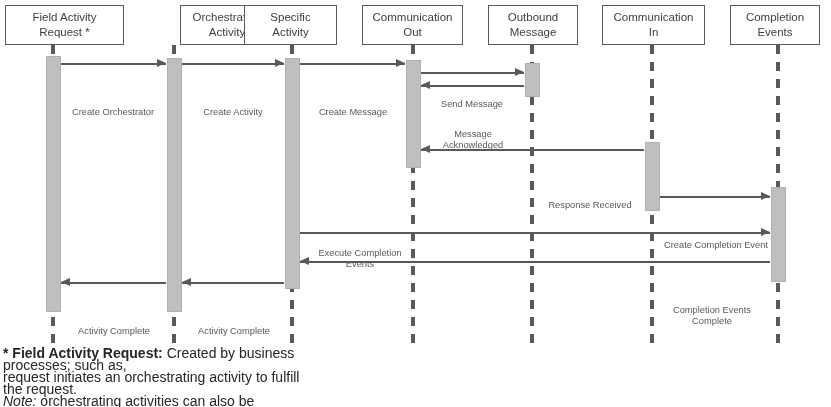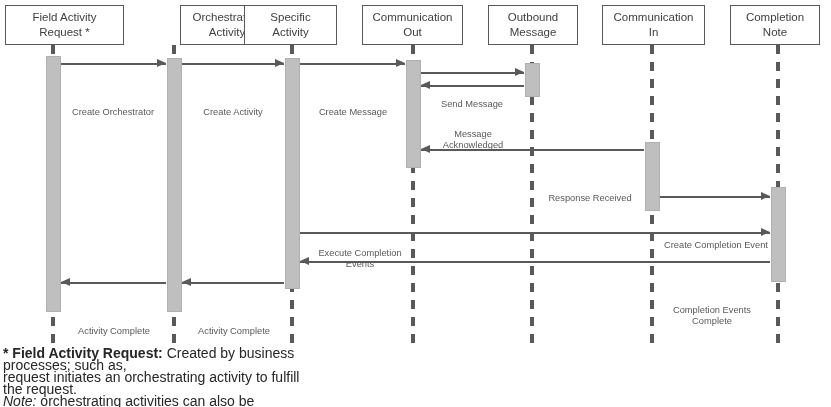--- a/index.html
+++ b/index.html
@@ -59,21 +59,21 @@
 Activity</div>
       <div class="actor-box" style="left: 244px; top: 5px; width: 93px; height: 40px;">Specific
 Activity</div>
       <div class="actor-box" style="left: 362px; top: 5px; width: 101px; height: 40px;">Communication
 Out</div>
       <div class="actor-box" style="left: 488px; top: 5px; width: 90px; height: 40px;">Outbound
 Message</div>
       <div class="actor-box" style="left: 602px; top: 5px; width: 103px; height: 40px;">Communication
 In</div>
       <div class="actor-box" style="left: 730px; top: 5px; width: 90px; height: 40px;">Completion
-Note</div>
+Events</div>
       <div class="activation" style="left: 45.5px; top: 56px; width: 15px; height: 256px;"></div>
       <div class="activation" style="left: 166.5px; top: 58px; width: 15px; height: 254px;"></div>
       <div class="activation" style="left: 284.5px; top: 58px; width: 15px; height: 231px;"></div>
       <div class="activation" style="left: 405.5px; top: 60px; width: 15px; height: 108px;"></div>
       <div class="activation" style="left: 524.5px; top: 63px; width: 15px; height: 34px;"></div>
       <div class="activation" style="left: 644.5px; top: 142px; width: 15px; height: 69px;"></div>
       <div class="activation" style="left: 770.5px; top: 187px; width: 15px; height: 95px;"></div>
       <div class="msg-line" style="left: 61px; top: 63px; width: 105px;"></div>
       <div class="arrow-head right" style="left: 157px; top: 59px;"></div>
       <div class="msg-label" style="left: 113px; top: 67px;">Create Orchestrator</div>
@@ -85,21 +85,21 @@
       <div class="msg-label" style="left: 353px; top: 67px;">Create Message</div>
       <div class="msg-line" style="left: 421px; top: 72px; width: 103px;"></div>
       <div class="arrow-head right" style="left: 515px; top: 68px;"></div>
       <div class="msg-label" style="left: 472px; top: 59px;">Send Message</div>
       <div class="msg-line" style="left: 421px; top: 85px; width: 103px;"></div>
       <div class="arrow-head left" style="left: 421px; top: 81px;"></div>
       <div class="msg-label" style="left: 473px; top: 89px;">Message
 Acknowledged</div>
       <div class="msg-line" style="left: 421px; top: 149px; width: 223px;"></div>
       <div class="arrow-head left" style="left: 421px; top: 145px;"></div>
-      <div class="msg-label" style="left: 590px; top: 153px;">Response Received</div>
+      <div class="msg-label" style="left: 590px; top: 160px;">Response Received</div>
       <div class="msg-line" style="left: 660px; top: 196px; width: 110px;"></div>
       <div class="arrow-head right" style="left: 761px; top: 192px;"></div>
       <div class="msg-label" style="left: 716px; top: 200px;">Create Completion Event</div>
       <div class="msg-line" style="left: 300px; top: 232px; width: 470px;"></div>
       <div class="arrow-head right" style="left: 761px; top: 228px;"></div>
       <div class="msg-label" style="left: 360px; top: 208px;">Execute Completion
 Events</div>
       <div class="msg-line" style="left: 300px; top: 261px; width: 470px;"></div>
       <div class="arrow-head left" style="left: 300px; top: 257px;"></div>
       <div class="msg-label" style="left: 712px; top: 265px;">Completion Events

